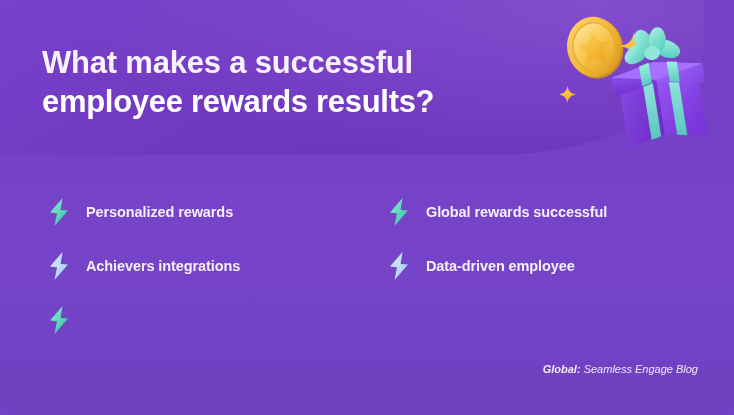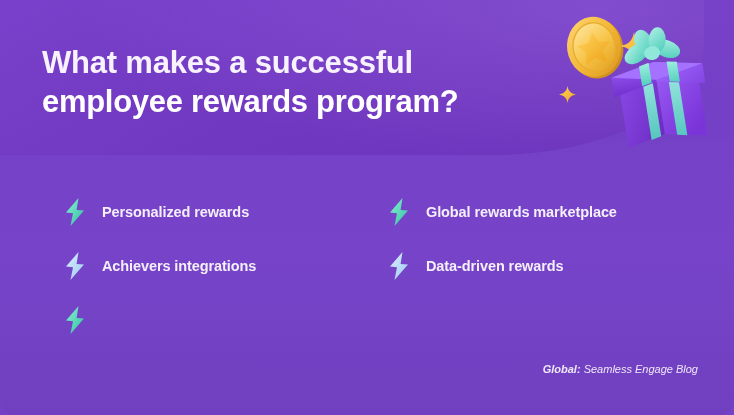--- a/index.html
+++ b/index.html
@@ -77,21 +77,21 @@
   .list-area {
     position:absolute;
     left:0; top:185px;
     width:734px; height:170px;
     z-index:5;
   }
   .col {
     position:absolute;
     top:0;
   }
-  .col-left { left:62px; width:340px; }
+  .col-left { left:46px; width:340px; }
   .col-right { left:386px; width:330px; }
 
   .item {
     display:flex;
     align-items:center;
     height:54px;
     gap:14px;
   }
   .bolt { width:26px; height:30px; flex:0 0 26px; }
   .item-label {
@@ -116,21 +116,21 @@
 </head>
 <body>
 
 <div class="infographic">
 
   <div class="lower-field"></div>
   <div class="header-panel"></div>
 
   <div class="header-text">
     <div class="title-line1">What makes a successful</div>
-    <div class="title-line2">employee rewards program?</div>
+    <div class="title-line2">employee rewards results?</div>
   </div>
 
   <div class="illustration">
     <svg width="200" height="140" viewBox="0 0 200 140" xmlns="http://www.w3.org/2000/svg">
       <defs>
         <linearGradient id="coinOuter" x1="0" y1="0" x2="1" y2="1">
           <stop offset="0%" stop-color="#ffd774"></stop>
           <stop offset="55%" stop-color="#f2b534"></stop>
           <stop offset="100%" stop-color="#d99421"></stop>
         </linearGradient>
@@ -273,36 +273,36 @@
           <svg width="26" height="30" viewBox="0 0 26 30" xmlns="http://www.w3.org/2000/svg">
             <defs>
                 <linearGradient id="bt4" x1="0" y1="0" x2="1" y2="1">
               <stop offset="0%" stop-color="#8df0d2"></stop>
                   <stop offset="100%" stop-color="#2fc1a2"></stop>
             </linearGradient>
               </defs>
             <path d="M16.5 1 L4 15.5 L11 16.2 L8.5 29 L22 13.6 L14.6 12.9 Z" fill="url(#bt4)"></path>
           </svg>
         </span>
-        <span class="item-label">Global rewards marketplace</span>
+        <span class="item-label">Global rewards successful</span>
       </div>
 
       <div class="item">
         <span class="bolt">
           <svg width="26" height="30" viewBox="0 0 26 30" xmlns="http://www.w3.org/2000/svg">
             <defs>
                 <linearGradient id="bt5" x1="0" y1="0" x2="1" y2="1">
               <stop offset="0%" stop-color="#ddefff"></stop>
                   <stop offset="100%" stop-color="#9cc9f2"></stop>
             </linearGradient>
               </defs>
             <path d="M16.5 1 L4 15.5 L11 16.2 L8.5 29 L22 13.6 L14.6 12.9 Z" fill="url(#bt5)"></path>
           </svg>
         </span>
-        <span class="item-label">Data-driven rewards</span>
+        <span class="item-label">Data-driven employee</span>
       </div>
     </div>
 
   </div>
 
   <div class="source">
     <b>Global:</b>
     <i>Seamless Engage Blog</i>
   </div>
 

